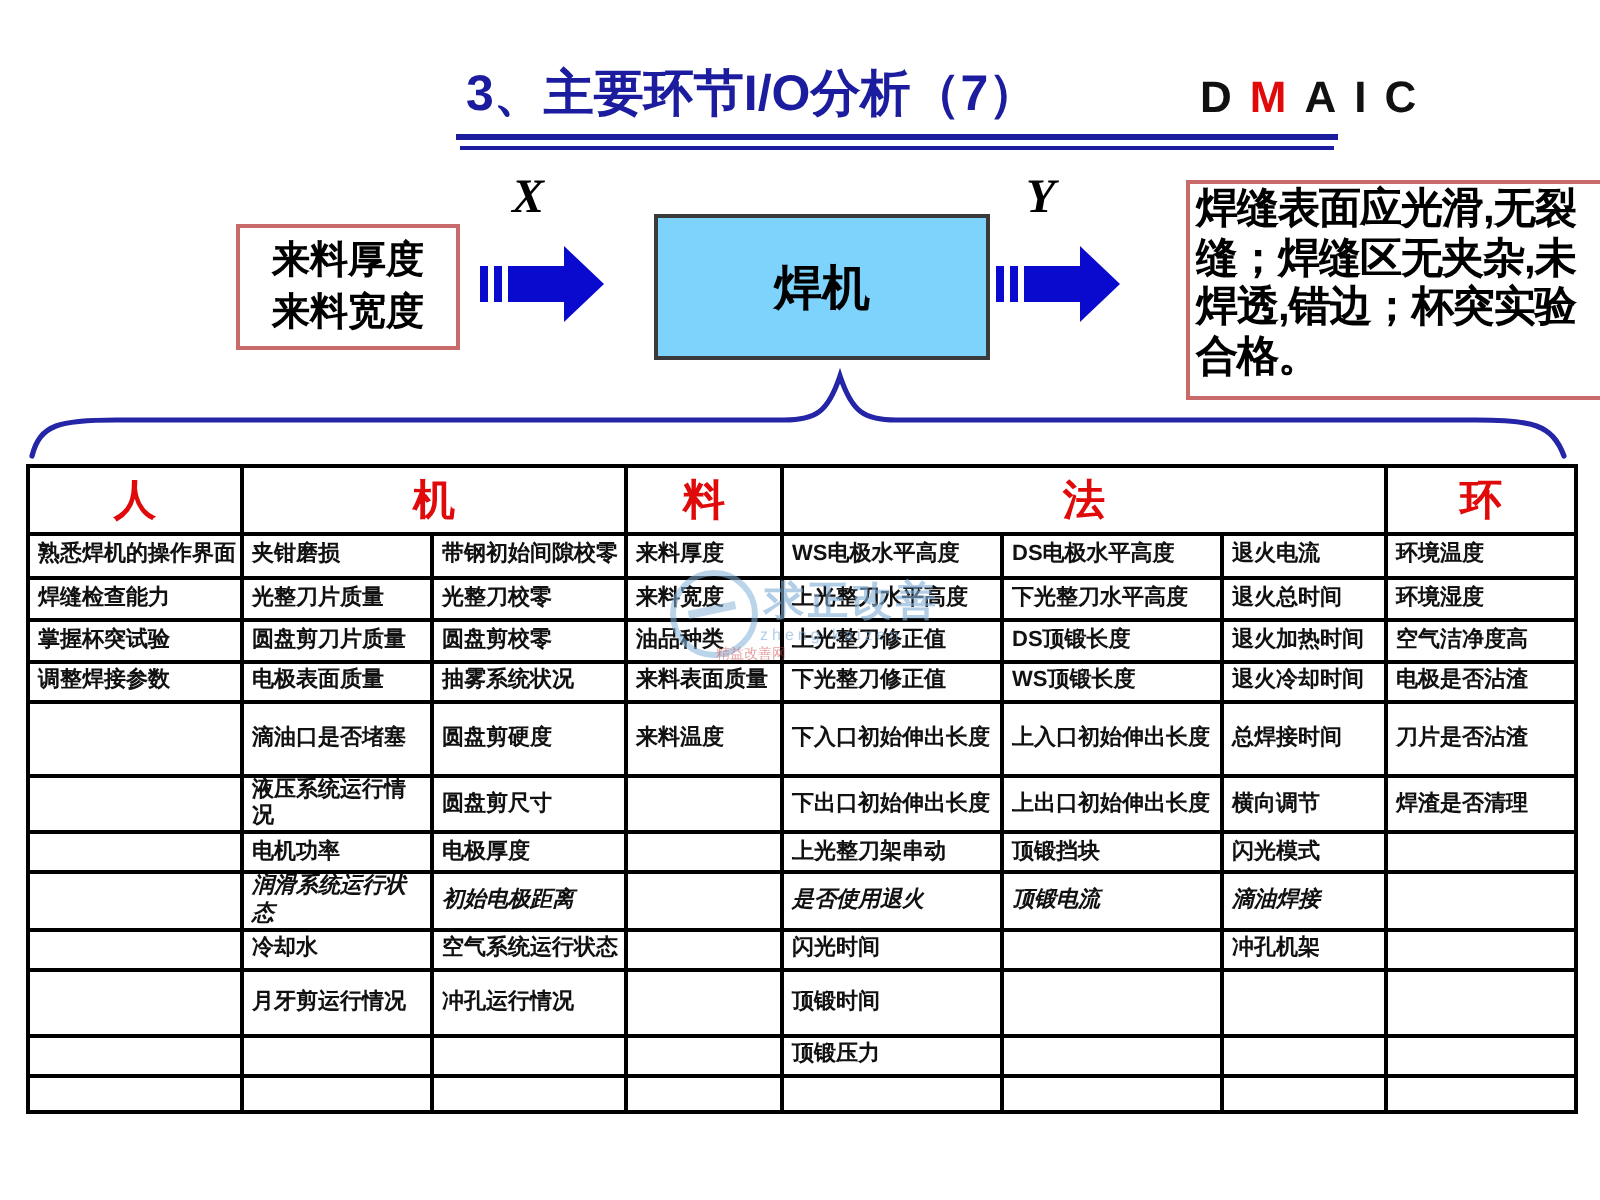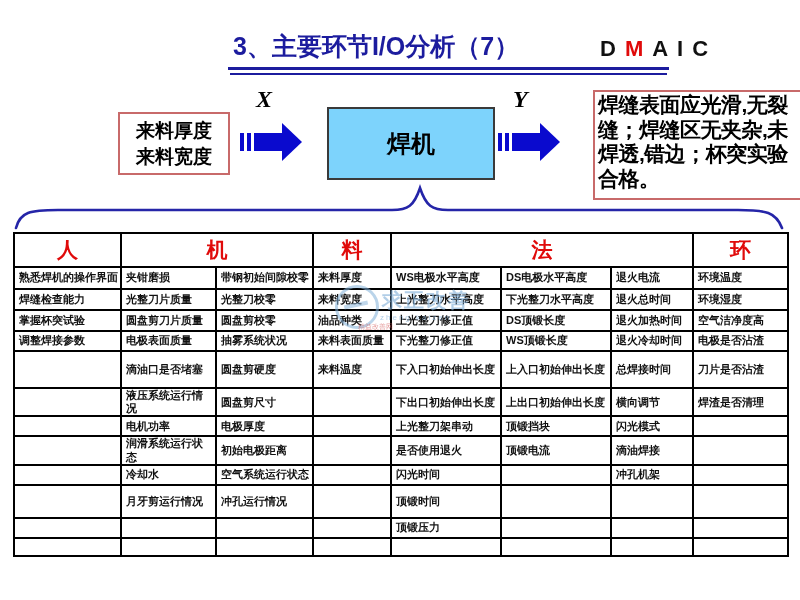--- a/index.html
+++ b/index.html
@@ -224,21 +224,21 @@
         <tr style="height: 20px;">
           <td></td>
           <td>电机功率</td>
           <td>电极厚度</td>
           <td></td>
           <td>上光整刀架串动</td>
           <td>顶锻挡块</td>
           <td>闪光模式</td>
           <td></td>
         </tr>
-        <tr style="height: 19px;">
+        <tr style="height: 19px; font-style: italic;">
           <td></td>
           <td>润滑系统运行状态</td>
           <td>初始电极距离</td>
           <td></td>
           <td>是否使用退火</td>
           <td>顶锻电流</td>
           <td>滴油焊接</td>
           <td></td>
         </tr>
         <tr style="height: 20px;">

